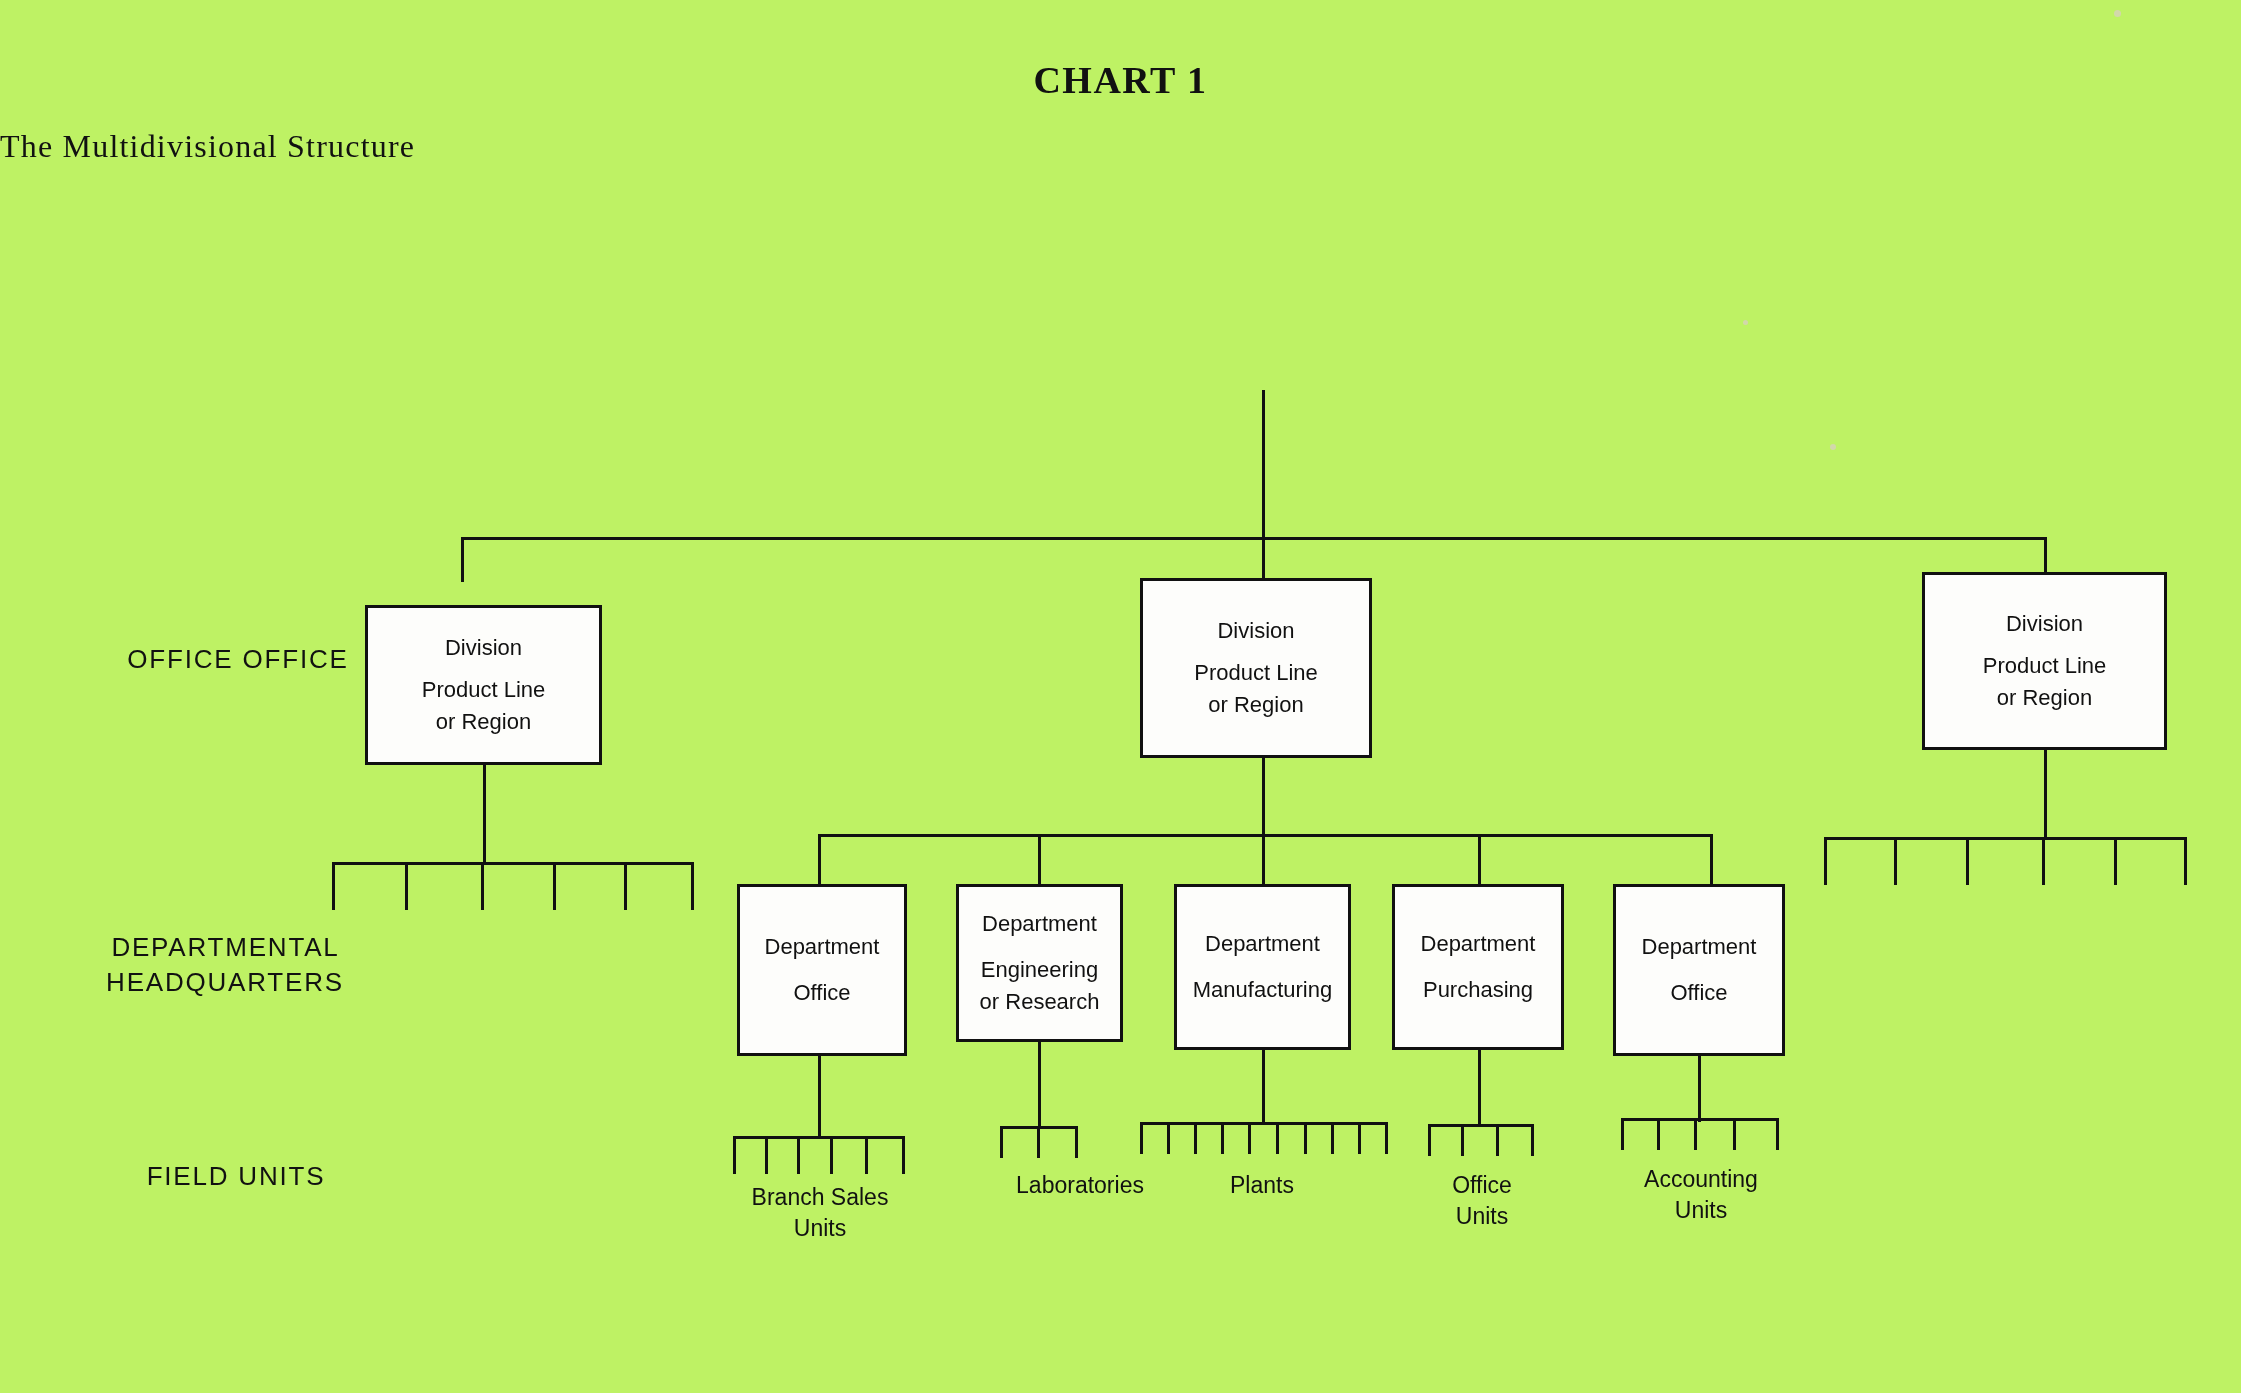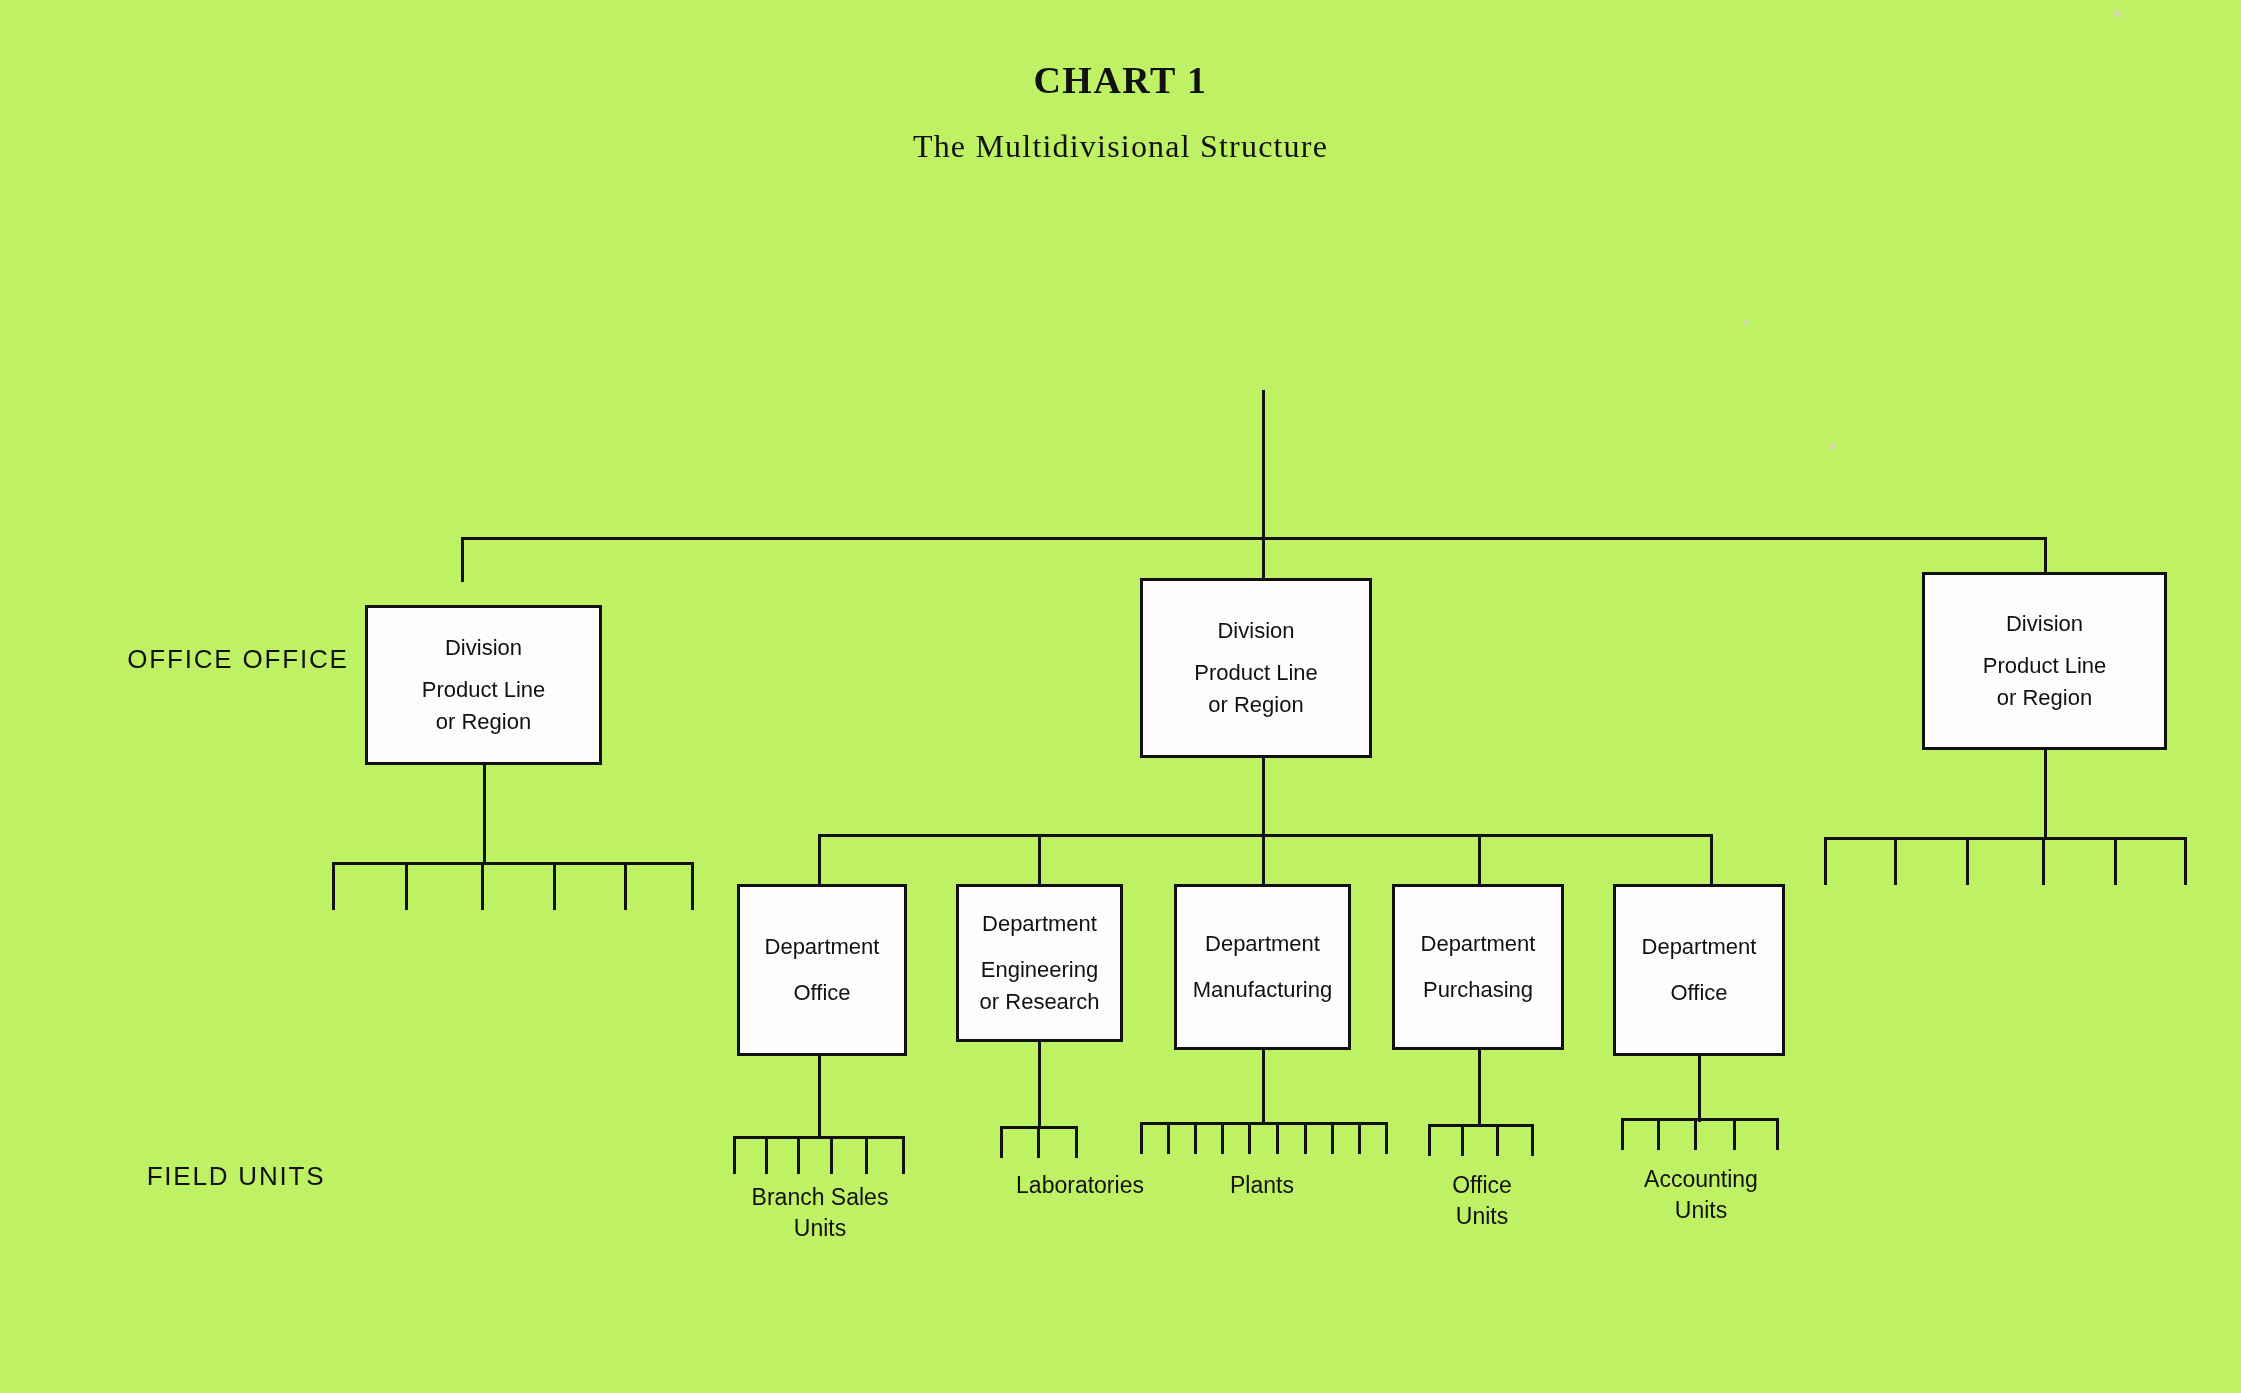--- a/index.html
+++ b/index.html
@@ -28,21 +28,21 @@
     font-family: "Liberation Serif", serif;
     font-size: 38px;
     font-weight: bold;
     letter-spacing: 1.5px;
   }
   .chart-subtitle {
     position: absolute;
     left: 0;
     top: 128px;
     width: 2241px;
-    text-align: center;
+    text-align: left;
     font-family: "Liberation Serif", serif;
     font-size: 32px;
     letter-spacing: 1.2px;
   }
   
   .row-label {
     position: absolute;
     font-size: 26px;
     letter-spacing: 1.8px;
     line-height: 1.35;
@@ -116,20 +116,24 @@
   <div class="speck" style="left:2114px; top:10px; width:7px; height:7px;"></div>
   <div class="speck" style="left:1830px; top:444px; width:6px; height:6px;"></div>
   <div class="speck" style="left:1743px; top:320px; width:5px; height:5px;"></div>
 
   <div class="chart-title">CHART 1</div>
   <div class="chart-subtitle">The Multidivisional Structure</div>
 
   <div class="row-label" id="label-central">
     <span class="ln">OFFICE</span>
     <span class="ln">OFFICE</span>
+  </div>
+  <div class="row-label" id="label-deptl">
+    <span class="ln">DEPARTMENTAL</span>
+    <span class="ln">HEADQUARTERS</span>
   </div>
   <div class="row-label" id="label-field">
     <span class="ln">FIELD</span>
     <span class="ln">UNITS</span>
   </div>
 
 
   <div class="v" style="left:1262px; top:390px; height:149px;"></div>
 
   <div class="h" style="left:461px; top:537px; width:1586px;"></div>

